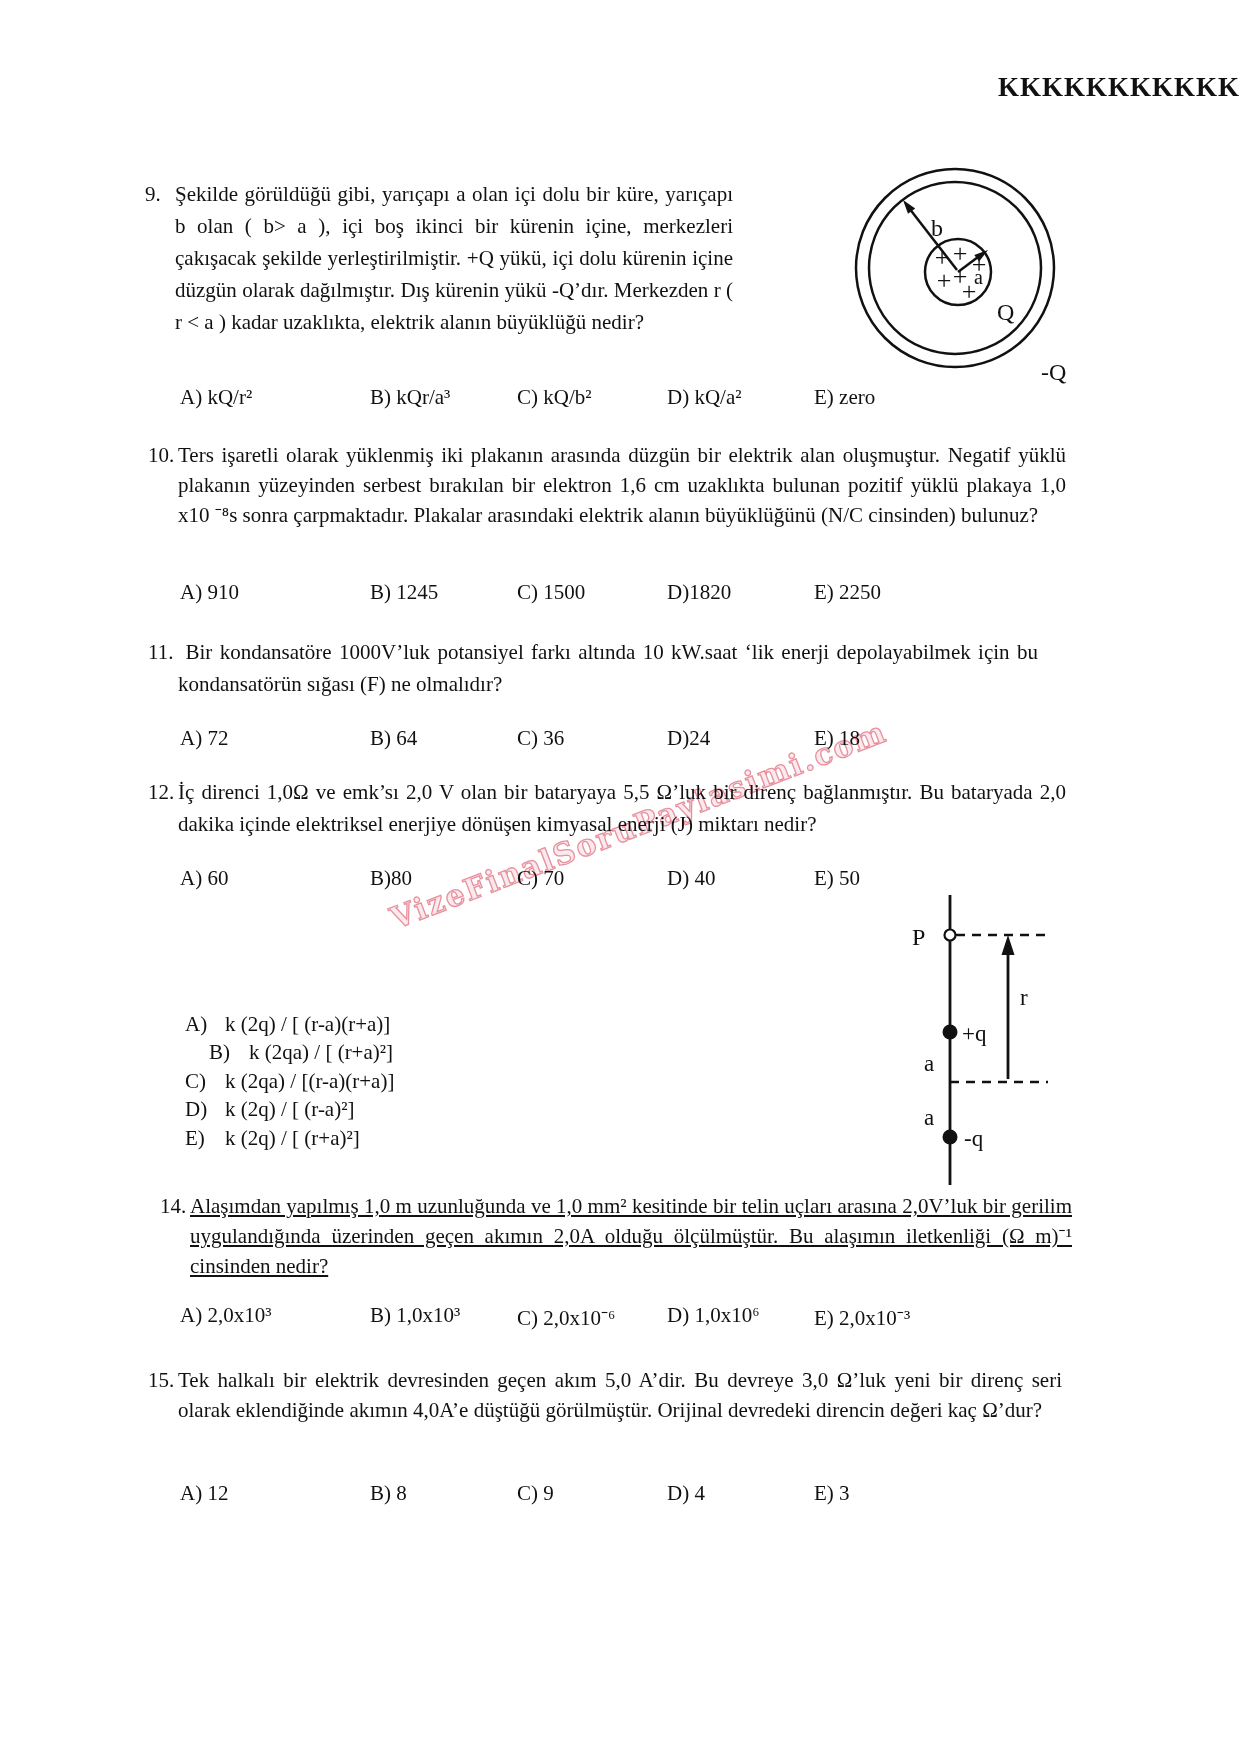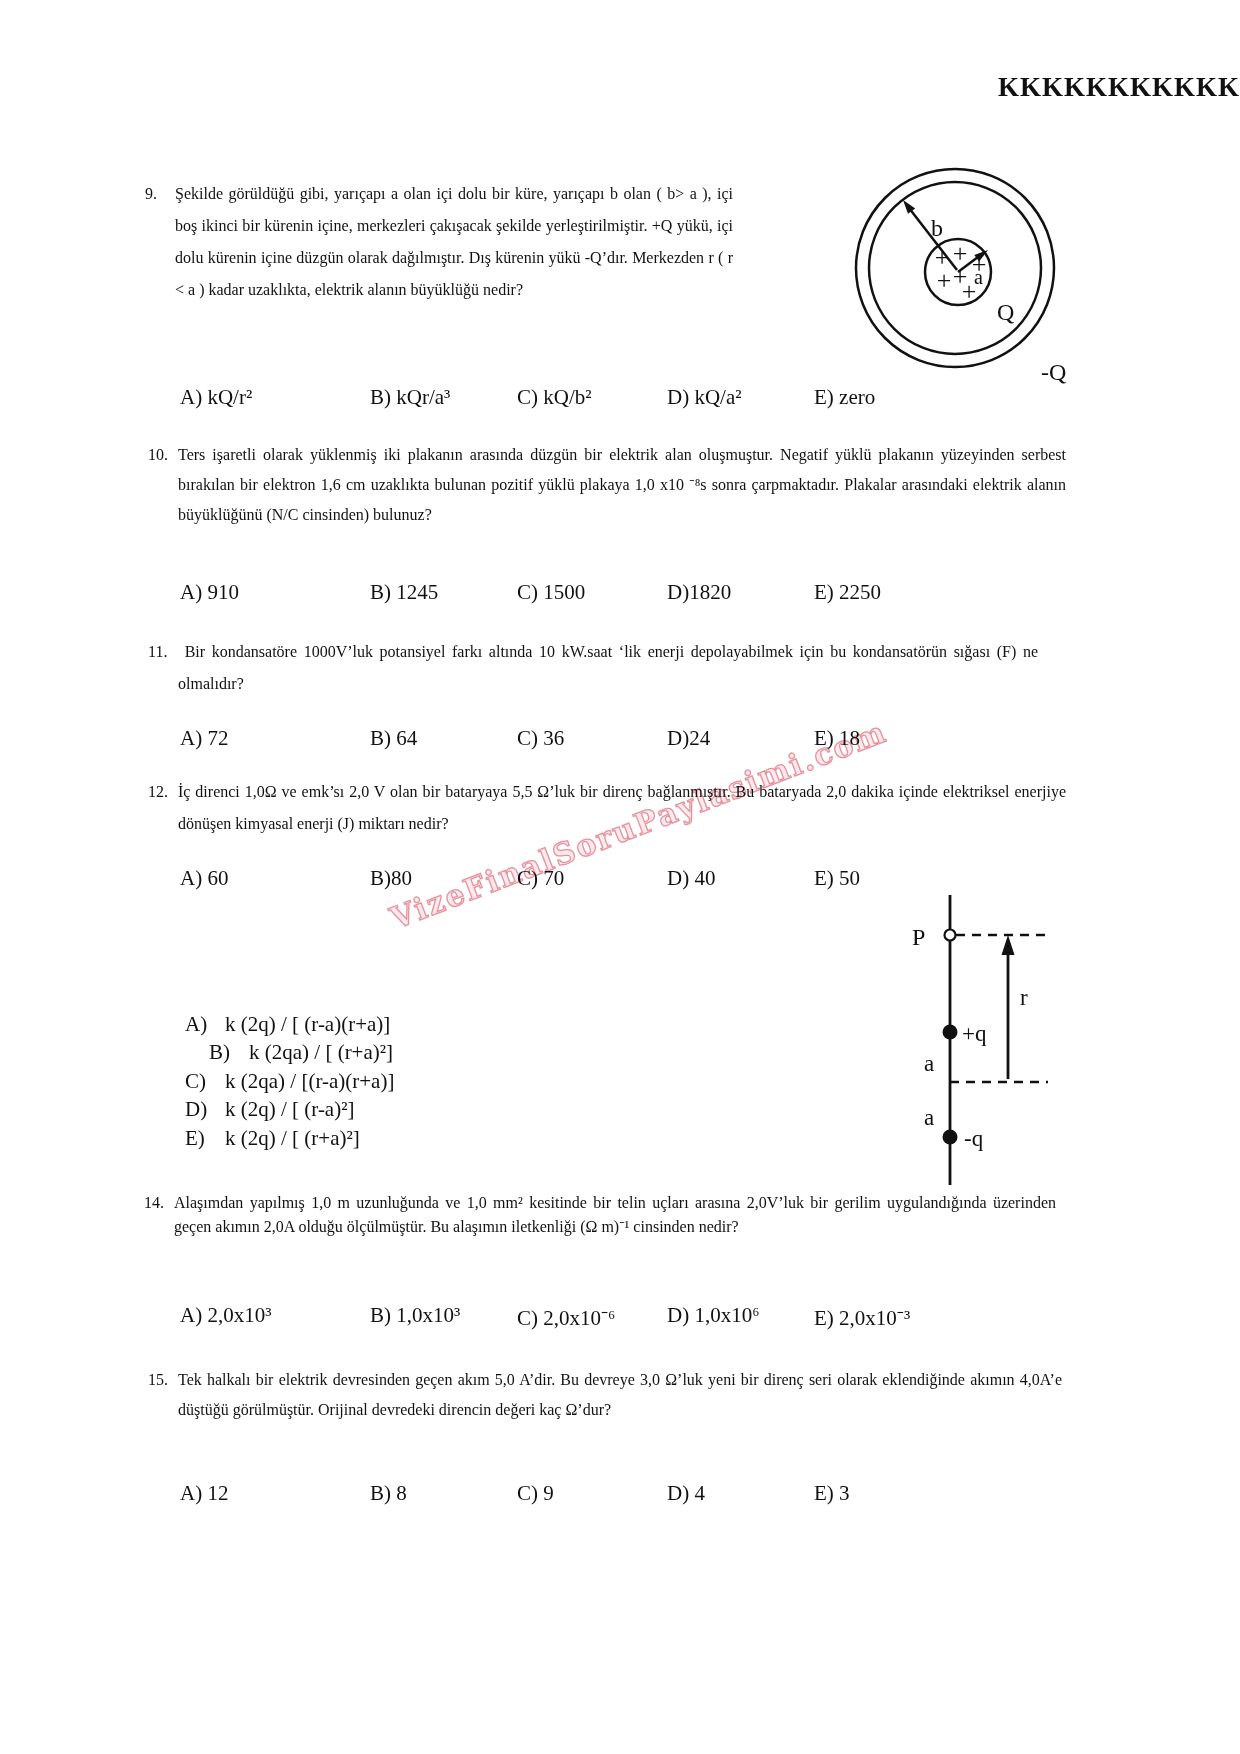--- a/index.html
+++ b/index.html
@@ -13,21 +13,21 @@
     margin:0 auto;
   }
   .title{
     position:absolute;left:0;right:0;top:72px;
     text-align:right;
     font-size:27px;font-weight:bold;letter-spacing:1px;
     z-index:2;
   }
   .q{
     position:absolute;
-    font-size:16px;
+    font-size:21px;
     text-align:justify;
     text-indent:-30px;
     padding-left:30px;
     z-index:2;
   }
   .qnum{display:inline-block;width:30px;text-indent:0;}
   .ansrow{position:absolute;height:28px;z-index:2;}
   .ans{position:absolute;top:0;font-size:21px;white-space:nowrap;}
   .ans.a{left:0;}   .ans.b{left:190px;} .ans.c{left:337px;}
   .ans.d{left:487px;} .ans.e{left:634px;}
@@ -149,21 +149,21 @@
     <circle cx="70" cy="147" r="7.5" fill="#111"></circle>
     <circle cx="70" cy="252" r="7.5" fill="#111"></circle>
     <text x="32" y="60" font-size="24">P</text>
     <text x="140" y="120" font-size="23">r</text>
     <text x="82" y="156" font-size="23">+q</text>
     <text x="44" y="186" font-size="23">a</text>
     <text x="44" y="240" font-size="23">a</text>
     <text x="84" y="261" font-size="23">-q</text>
   </svg>
 
-  <div class="q" style="left:144px;top:1191px;width:882px;line-height:24px;">
+  <div class="q" style="left:160px;top:1191px;width:882px;line-height:30px;text-decoration:underline;">
     <span class="qnum">14.</span><span>Alaşımdan yapılmış 1,0 m uzunluğunda ve 1,0 mm² kesitinde bir telin uçları arasına 2,0V’luk bir gerilim uygulandığında üzerinden geçen akımın 2,0A olduğu ölçülmüştür. Bu alaşımın iletkenliği (Ω m)⁻¹ cinsinden nedir?</span>
   </div>
   <div class="ansrow" style="left:180px;top:1303px;width:900px;">
     <span class="ans a">A) 2,0x10³</span>
     <span class="ans b">B) 1,0x10³</span>
     <span class="ans c">C) 2,0x10⁻⁶</span>
     <span class="ans d">D) 1,0x10⁶</span>
     <span class="ans e">E) 2,0x10⁻³</span>
   </div>
 

